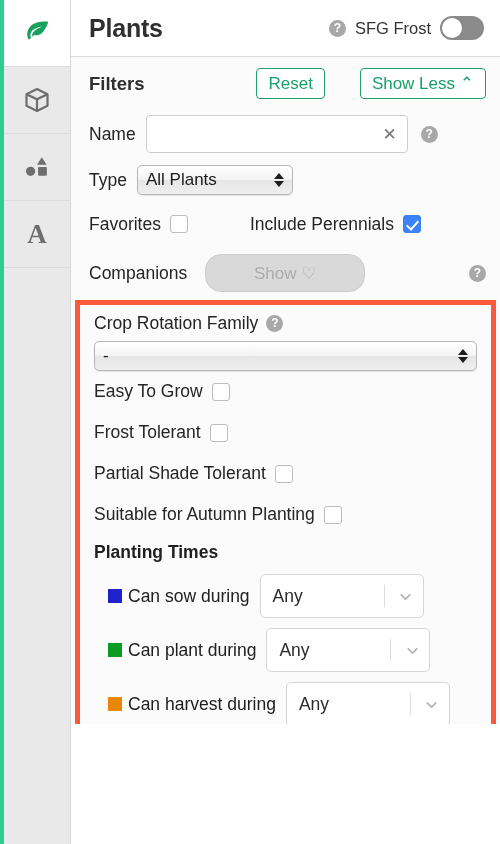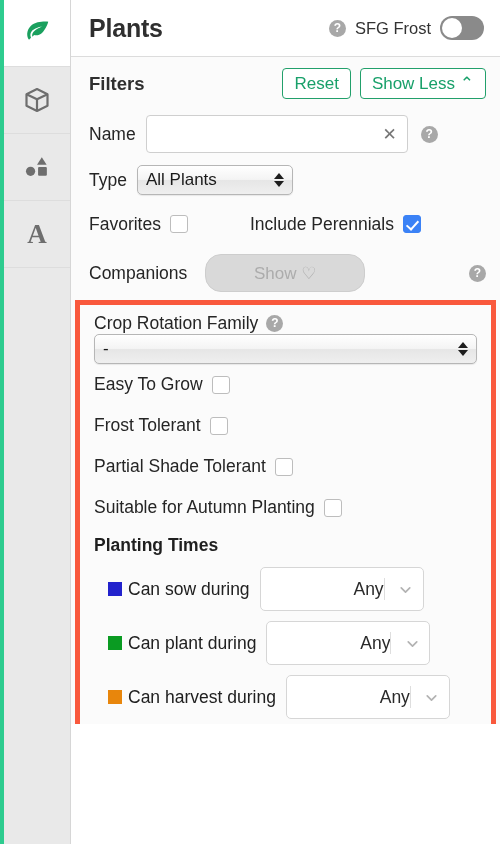--- a/index.html
+++ b/index.html
@@ -136,20 +136,21 @@
   .btn-outline {
     border: 1.5px solid #22a06b;
     background: #ffffff;
     color: #18a06a;
     font-size: 17px;
     border-radius: 4px;
     padding: 5px 11px;
     line-height: 1.15;
     font-family: "Liberation Sans", sans-serif;
     white-space: nowrap;
+    margin-left: 26px;
   }
 
   
   .filter-body {
     padding: 0 0 0 0;
     background: #fbfbfb;
   }
 
   .row {
     display: flex;
@@ -291,20 +292,21 @@
     border: 5px solid #f9593d;
     background: #fbfbfb;
     margin: 0 4px 0 4px;
     padding: 8px 14px 10px 14px;
   }
 
   .crf-label-row {
     display: flex;
     align-items: center;
     gap: 8px;
+    margin-bottom: 7px;
   }
   .crf-label {
     font-size: 17.5px;
     color: #252525;
   }
 
   .chk-row {
     display: flex;
     align-items: center;
     height: 41px;
@@ -316,21 +318,20 @@
     font-weight: 700;
     color: #1f1f1f;
     margin: 7px 0 6px 0;
   }
 
   .pt-row {
     display: flex;
     align-items: center;
     height: 54px;
     padding-left: 14px;
-    text-align: right;
   }
   .swatch {
     width: 14px; height: 14px;
     flex: 0 0 auto;
     margin-right: 6px;
   }
   .pt-label {
     font-size: 17.5px;
     color: #202020;
     white-space: nowrap;

